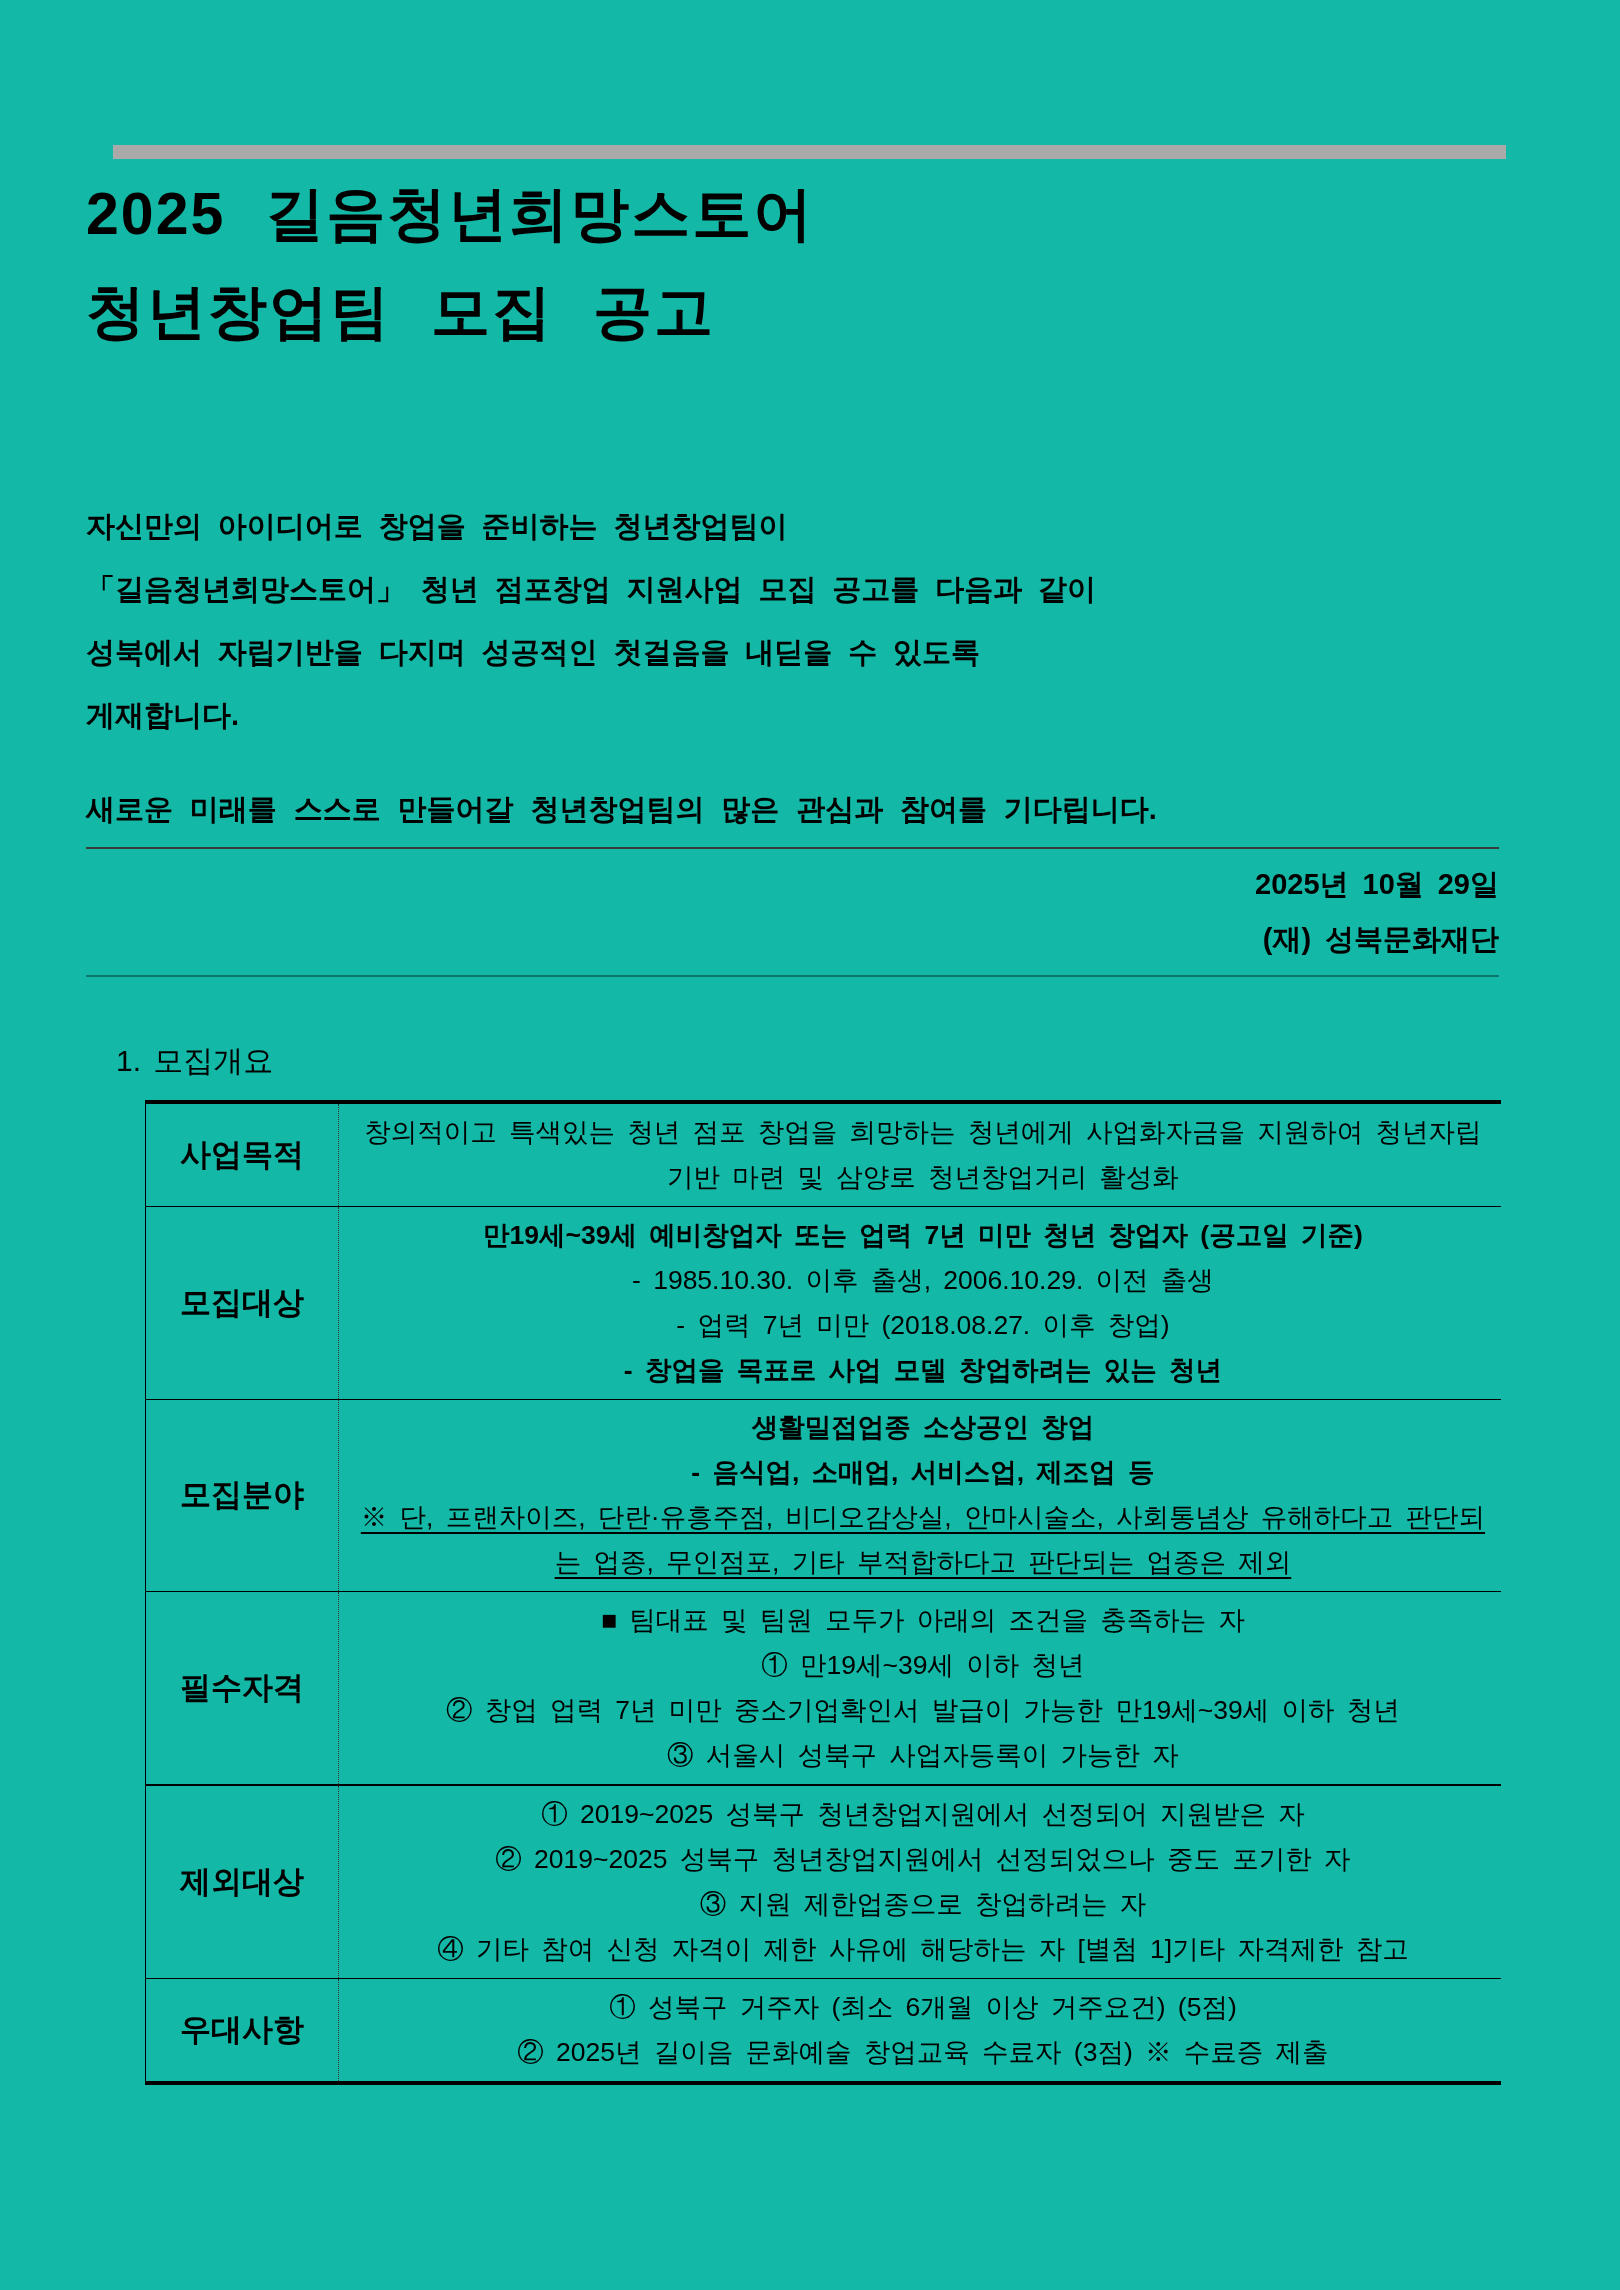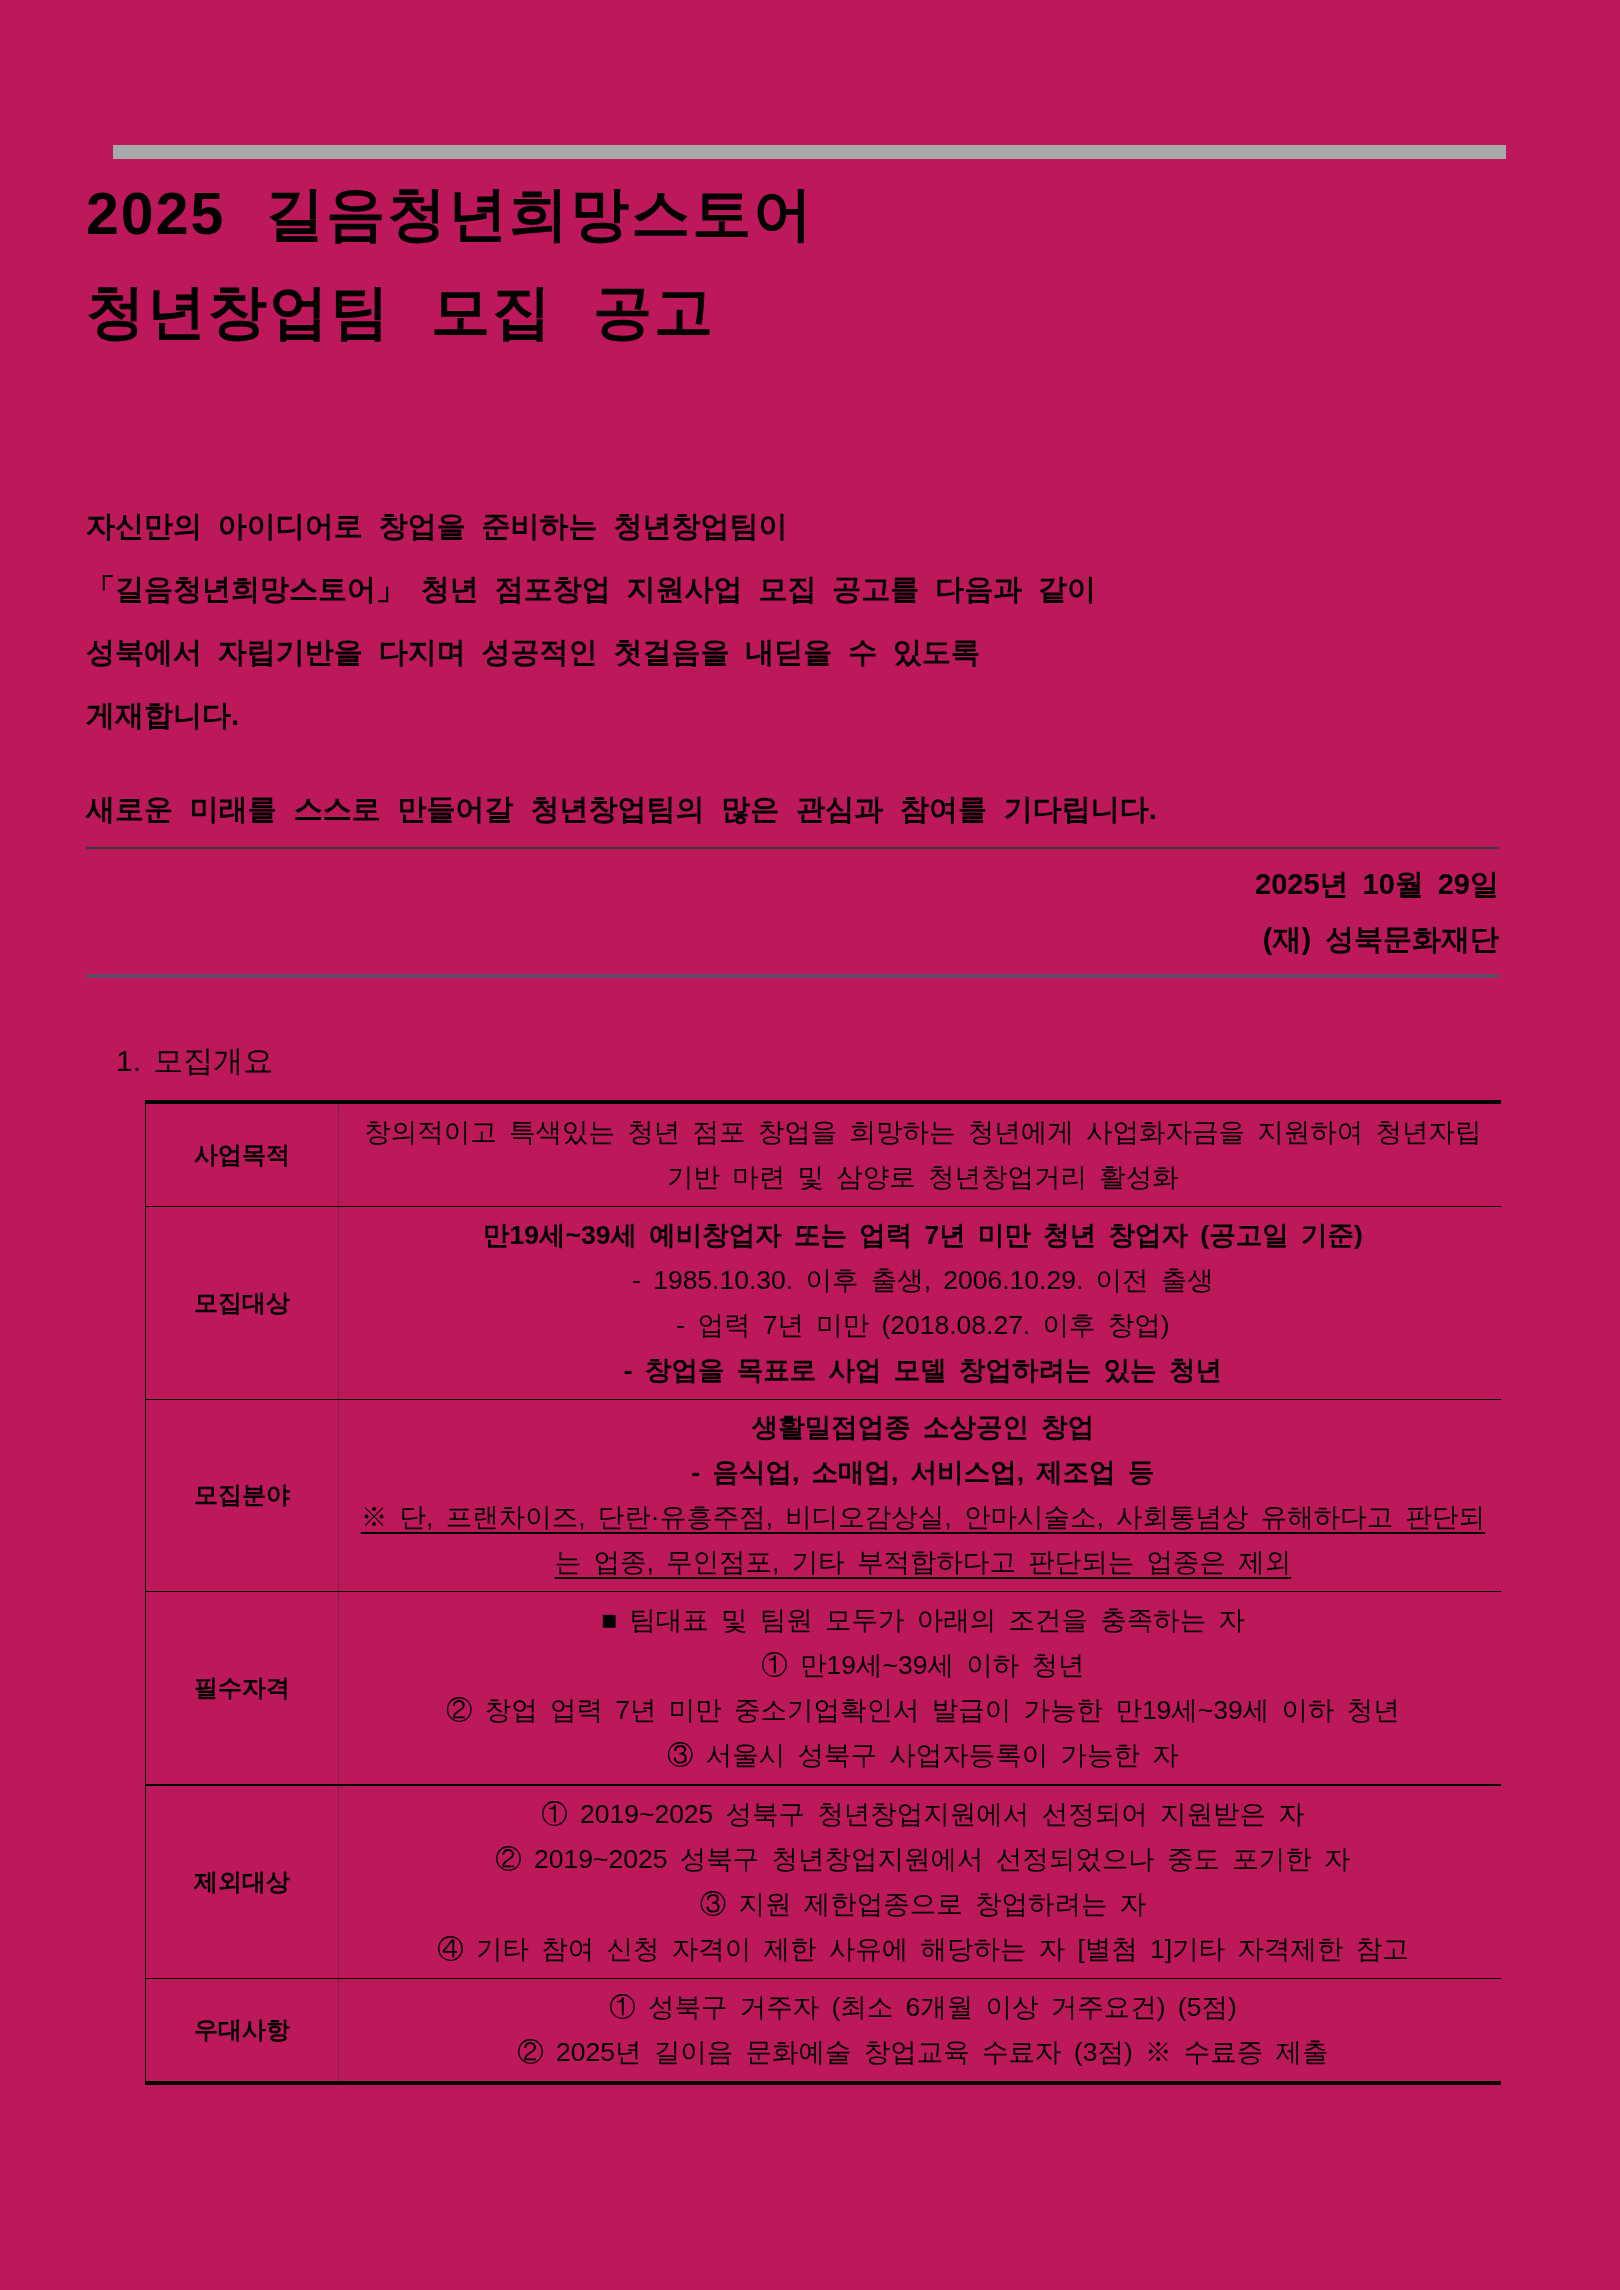--- a/index.html
+++ b/index.html
@@ -1,20 +1,20 @@
 <!DOCTYPE html>
 <html lang="ko"><head>
 <meta charset="utf-8">
 <style>
   html, body { margin: 0; padding: 0; background: #ffffff; }
   .page {
     position: relative;
     width: 1620px;
     height: 2291px;
-    background: #be185d;
+    background: #14b8a6;
     overflow: hidden;
     font-family: "Liberation Sans", sans-serif;
     color: #000000;
   }
   .gray-bar {
     position: absolute;
     left: 113px; top: 145px;
     width: 1393px; height: 13.7px;
     background: #a9a9a9;
   }
@@ -79,21 +79,21 @@
     font-size: 26.5px;
   }
   table.overview tr { border-bottom: 1px solid #000; }
   table.overview tr:last-child { border-bottom: none; }
   table.overview tr.thick-bottom { border-bottom: 2.9px solid #000; }
   td.label-cell {
     width: 188px;
     text-align: center;
     vertical-align: middle;
     font-weight: 700;
-    font-size: 24px;
+    font-size: 31px;
     padding: 3.9px 2px;
   }
   td.content-cell {
     border-left: 1px dotted #333;
     padding: 5.9px 9.8px 5.9px 15.7px;
     vertical-align: middle;
     word-break: break-all;
     word-spacing: 4.9px;
     text-align: center;
   }

